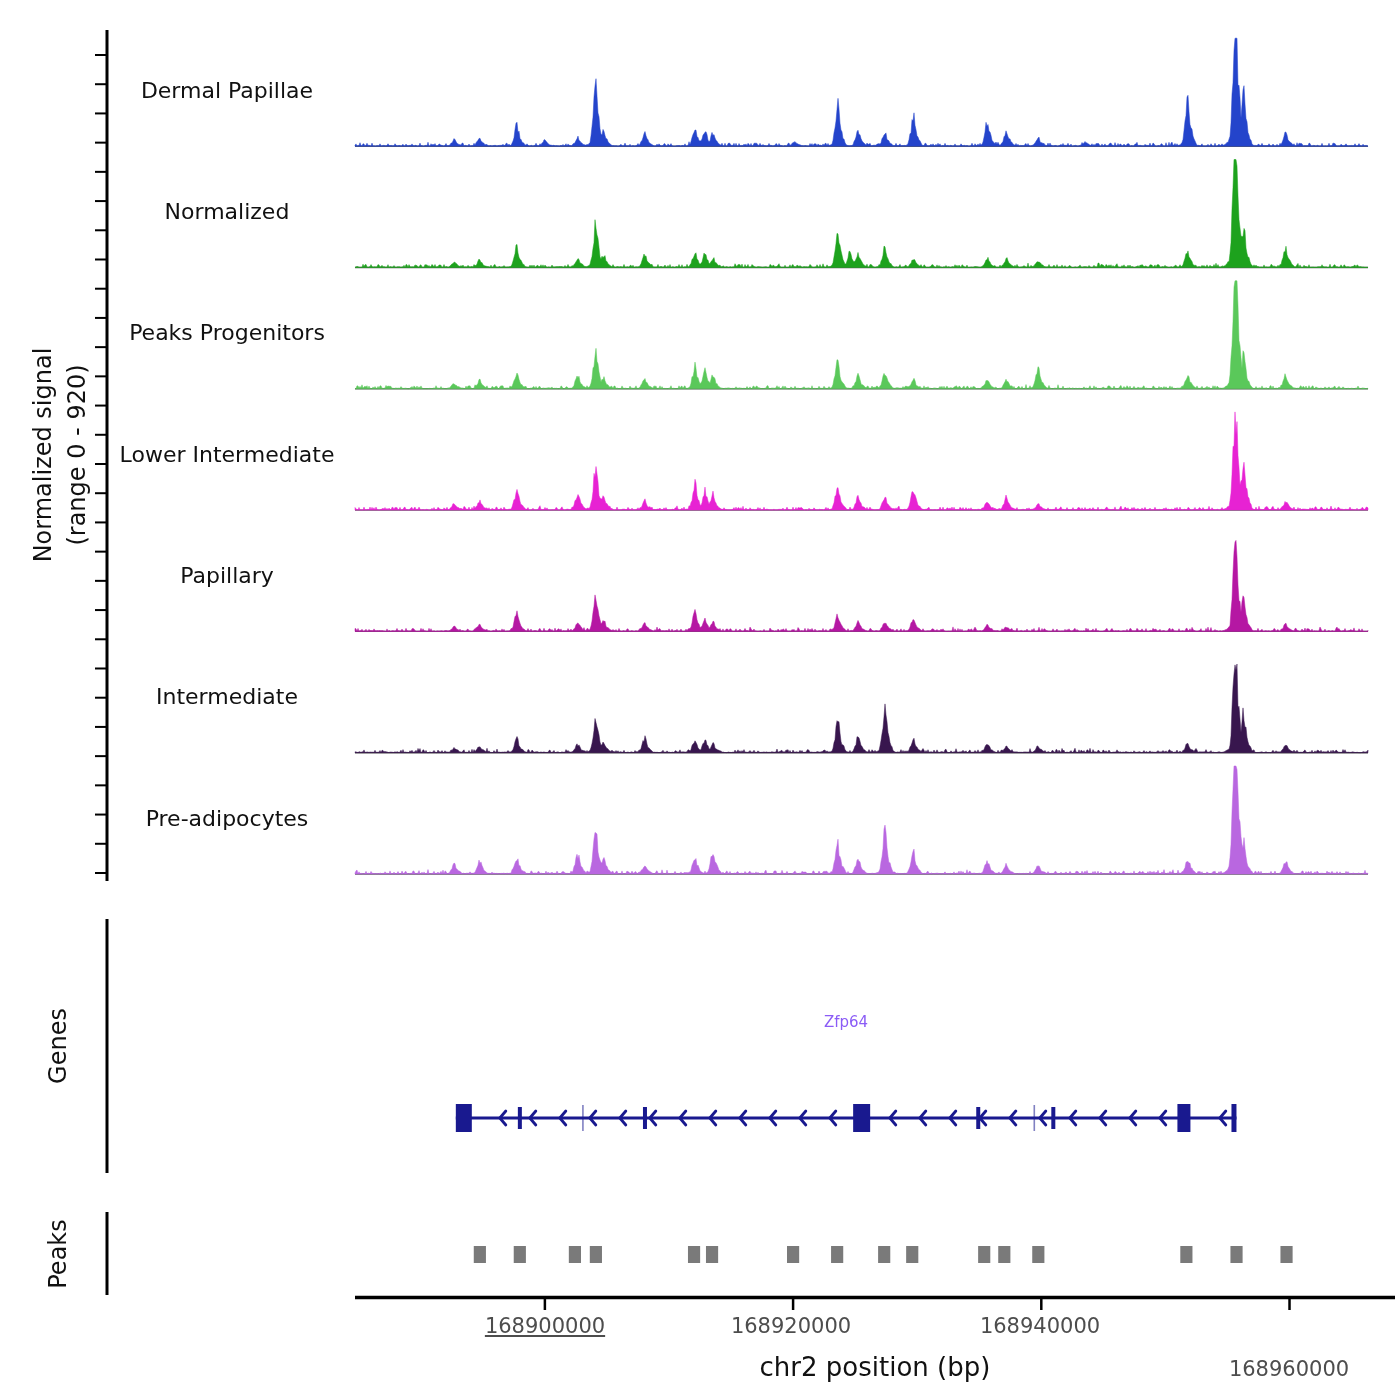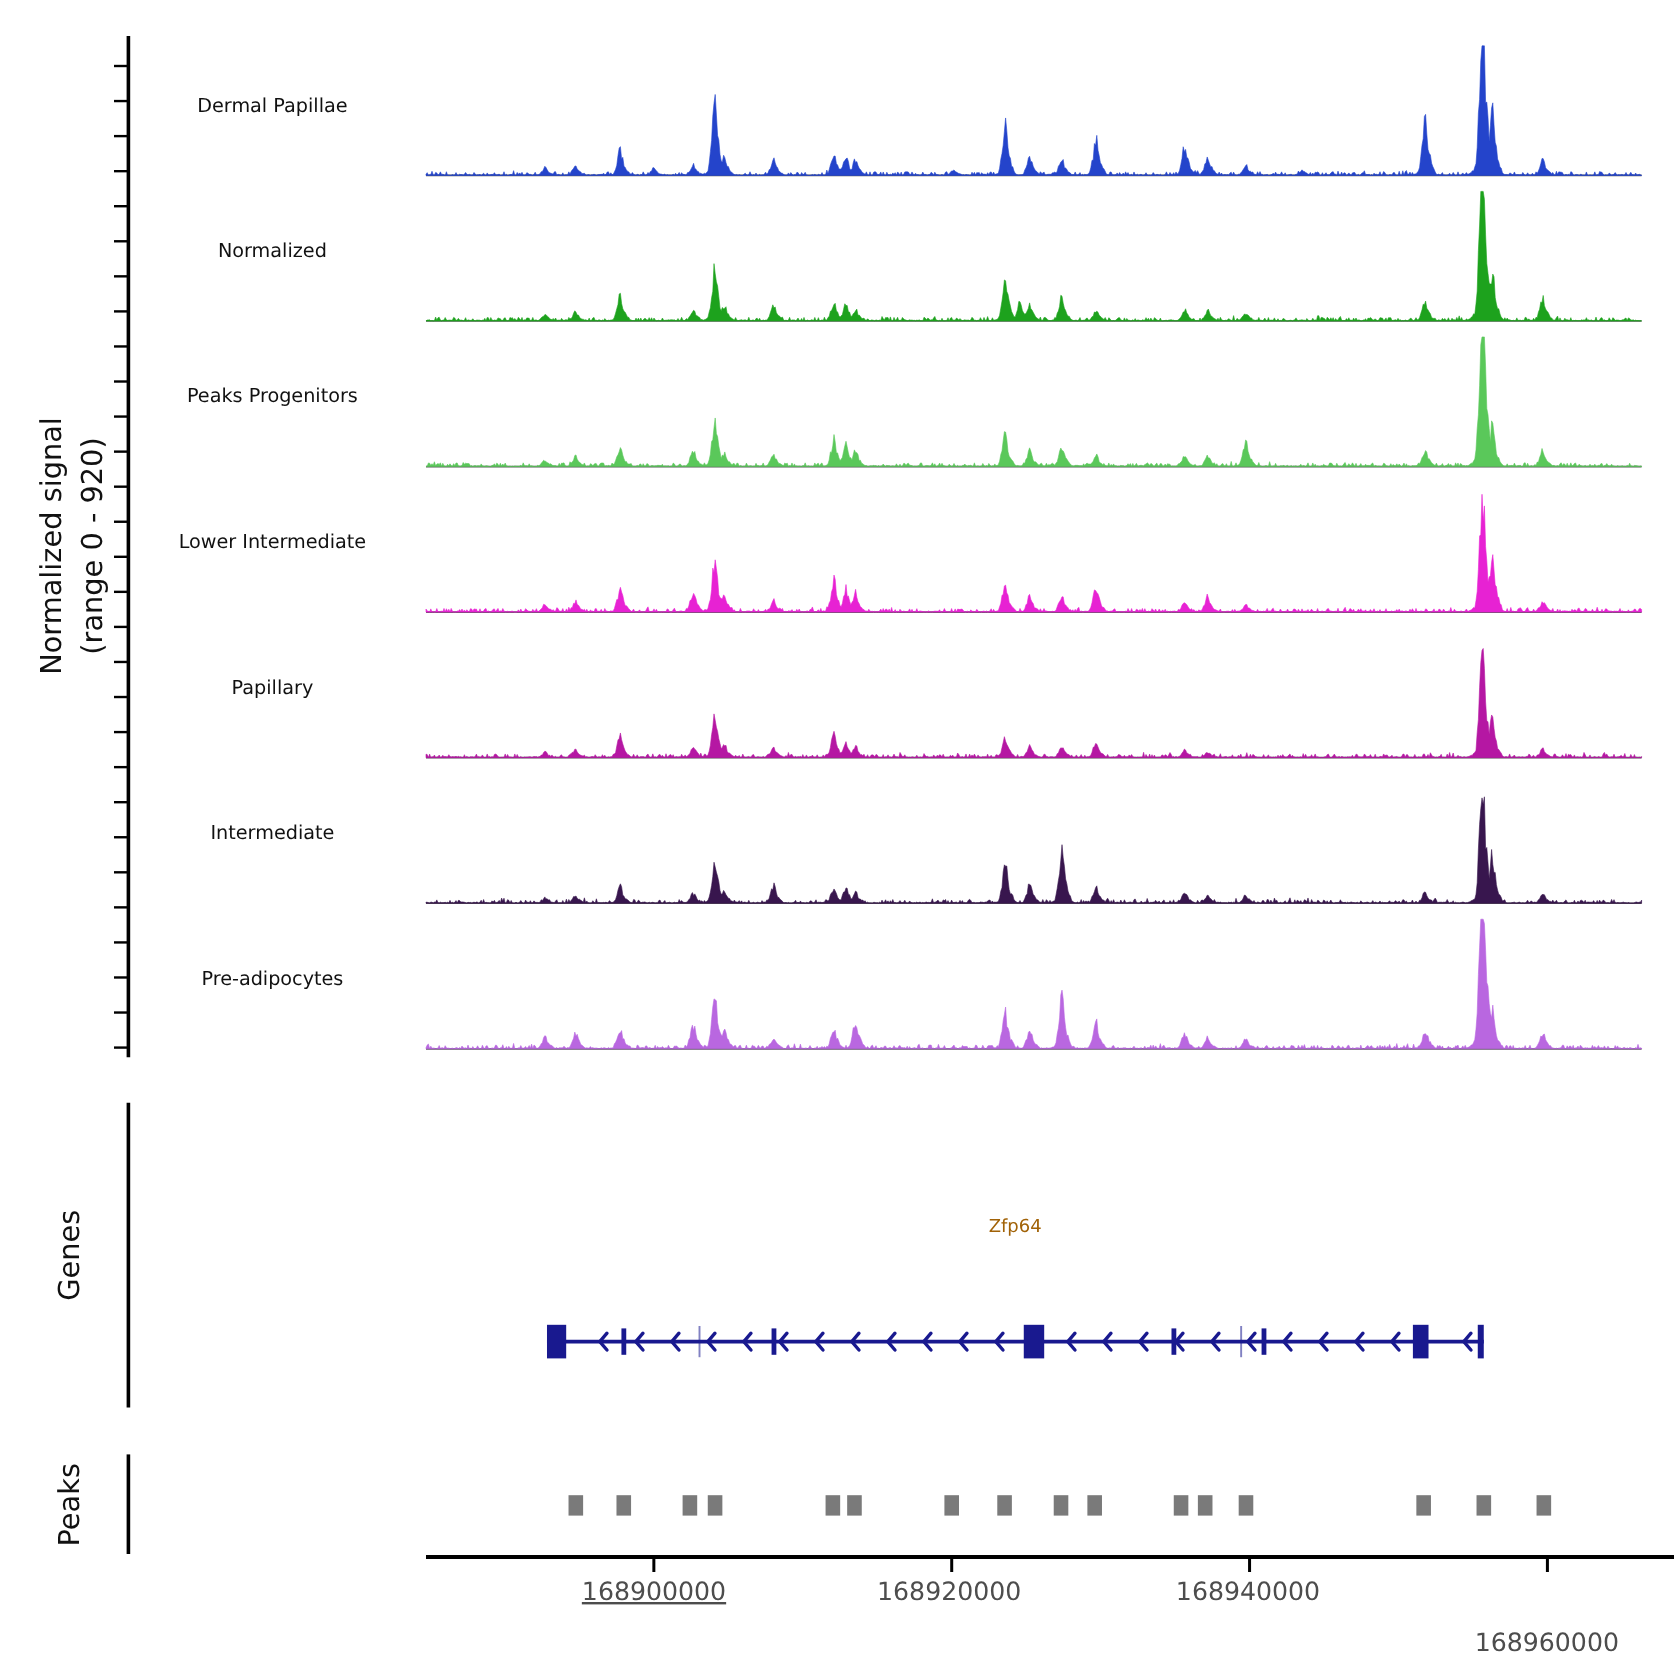--- a/index.html
+++ b/index.html
@@ -1,27 +1,27 @@
 <!DOCTYPE html>
 <html><head>
 <meta charset="utf-8">
 <style>
   html,body{margin:0;padding:0;background:#ffffff;}
   #fig{position:relative;width:1400px;height:1400px;background:#ffffff;overflow:hidden;
        font-family:"DejaVu Sans","Liberation Sans",sans-serif;}
   #canvas{position:absolute;left:0;top:0;}
   .lbl{position:absolute;color:#111111;}
-  .track-label{left:98px;width:258px;text-align:center;font-size:16px;}
+  .track-label{left:98px;width:258px;text-align:center;font-size:22px;}
   .vlabel{position:absolute;white-space:nowrap;color:#111111;
           transform:translate(-50%,-50%) rotate(-90deg);font-size:24px;}
   .xtick{position:absolute;width:190px;text-align:center;font-size:21px;color:#4d4d4d;}
   .xlabel{position:absolute;left:705px;top:1352px;width:340px;text-align:center;
           font-size:26px;color:#111111;}
   .gene-name{position:absolute;left:791px;top:1013px;width:110px;text-align:center;
-             font-size:15px;color:#a16207;}
+             font-size:15px;color:#8b5cf6;}
 </style>
 </head>
 <body>
 
 <div id="fig">
 
   <svg id="canvas" width="1400" height="1400" viewBox="0 0 1400 1400">
     <line x1="107" y1="30" x2="107" y2="881" stroke="#000000" stroke-width="3"></line>
     <g id="yticks">
         <line x1="95" y1="55" x2="107" y2="55" stroke="#000" stroke-width="2"></line>
@@ -163,13 +163,14 @@
   <div class="vlabel" style="left:58px;top:1046px;">Genes</div>
   <div class="vlabel" style="left:58px;top:1254px;">Peaks</div>
 
   <div class="gene-name">Zfp64</div>
 
   <div class="lbl xtick" style="left:450px;top:1314px;text-decoration:underline;">168900000</div>
   <div class="lbl xtick" style="left:696px;top:1314px;">168920000</div>
   <div class="lbl xtick" style="left:945px;top:1314px;">168940000</div>
   <div class="lbl xtick" style="left:1194px;top:1357px;">168960000</div>
 
+  <div class="xlabel">chr2 position (bp)</div>
 </div>
 
 </body></html>

